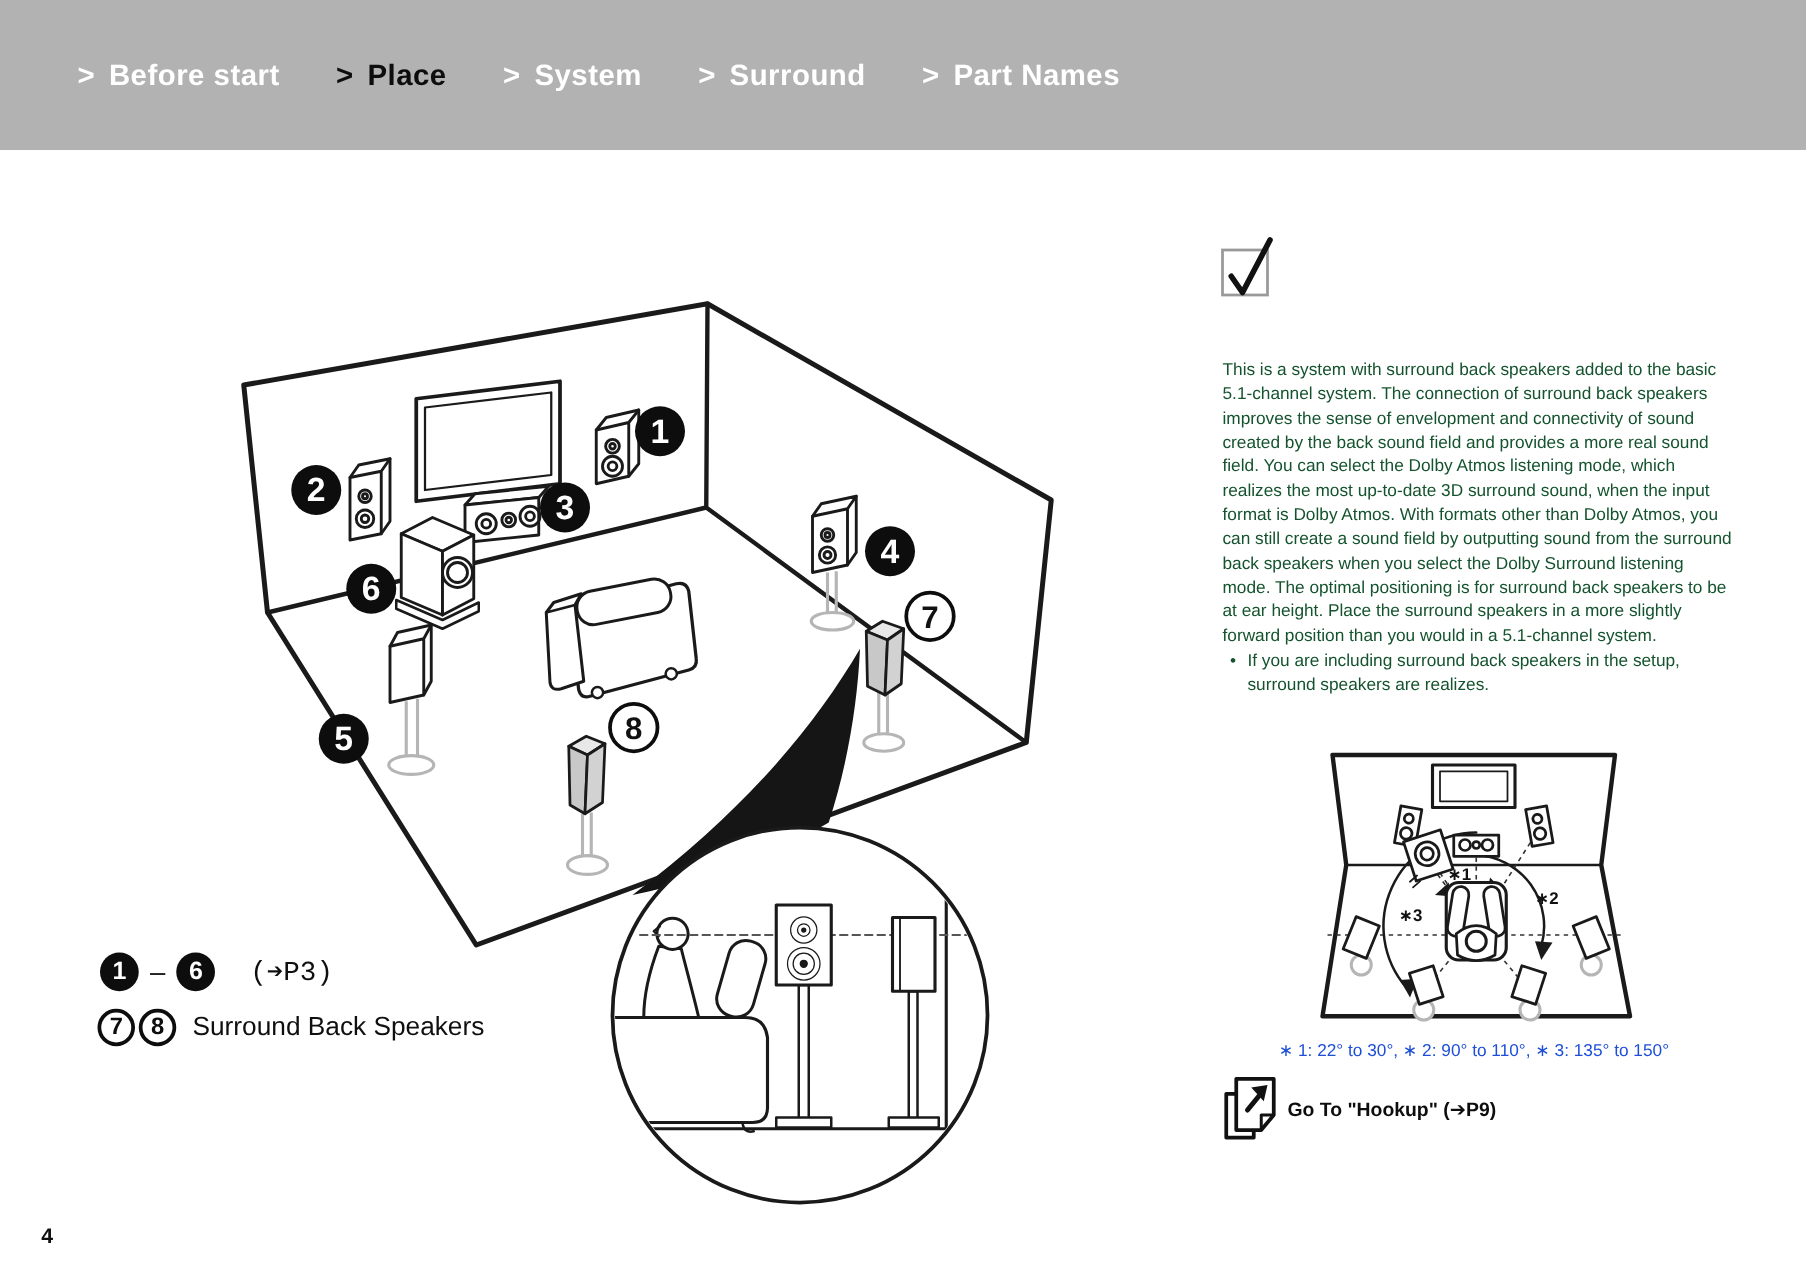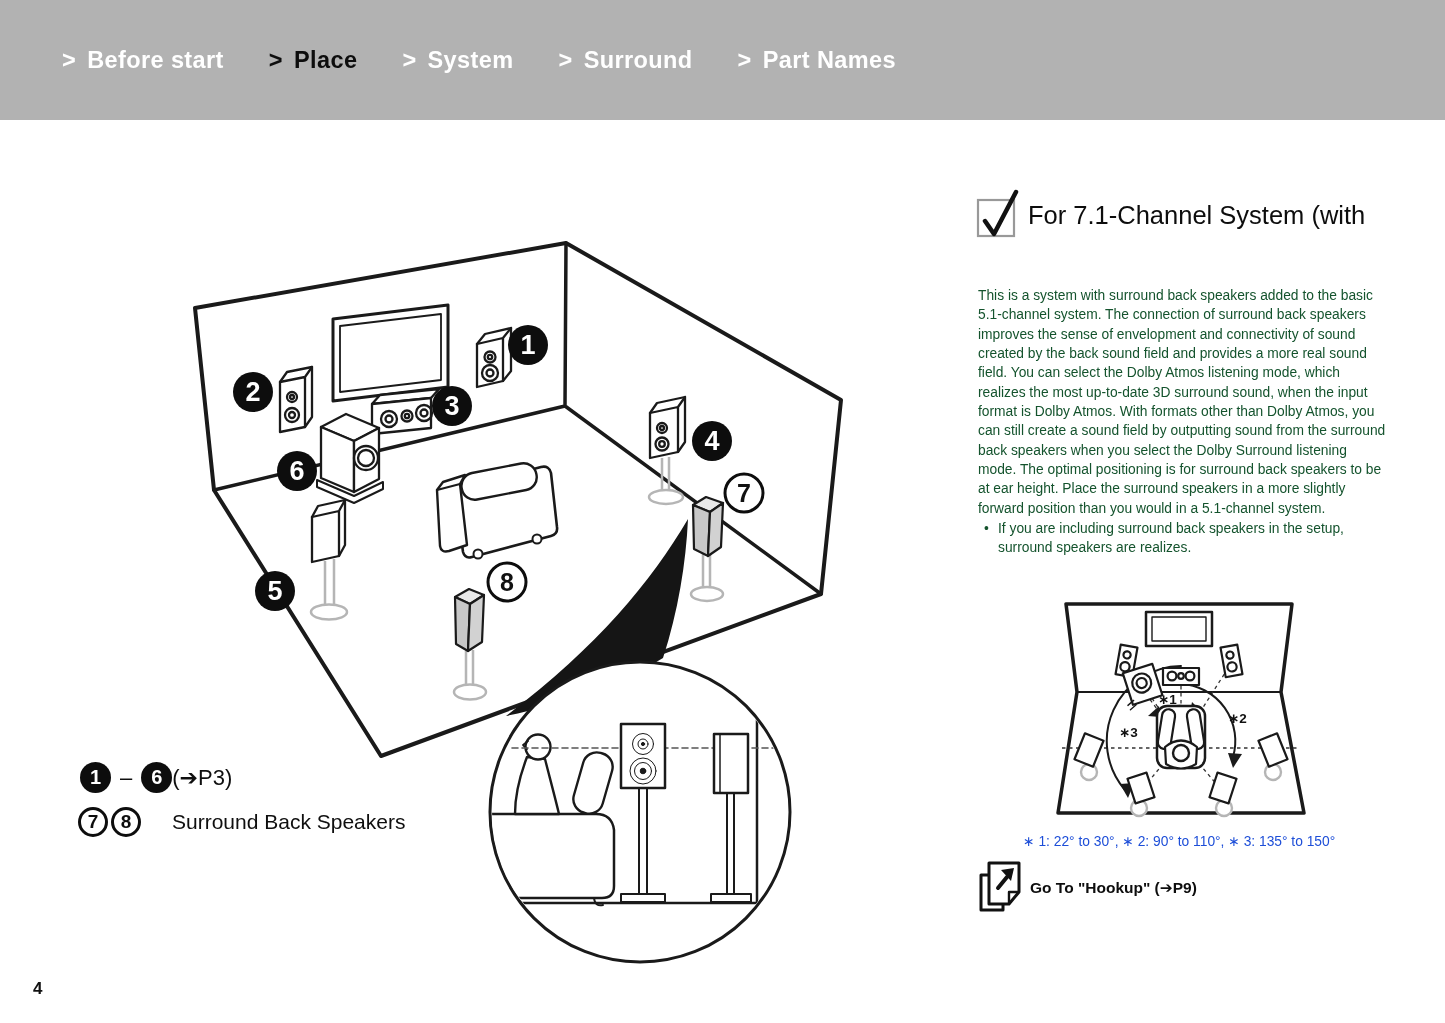--- a/index.html
+++ b/index.html
@@ -24,22 +24,22 @@
   
   .legend-row{position:absolute;display:flex;align-items:center;color:#0f0f0f;z-index:6;}
   #legend-range{left:80px;top:762px;font-size:22px;}
   #legend-sb{left:78px;top:807px;font-size:21px;}
   .badge-filled{display:inline-flex;width:31px;height:31px;border-radius:50%;background:#0d0d0d;
                 color:#fff;font-weight:bold;font-size:20px;align-items:center;justify-content:center;}
   .badge-outline{display:inline-flex;width:30px;height:30px;border-radius:50%;background:#fff;
                  border:3px solid #0d0d0d;box-sizing:border-box;color:#0d0d0d;font-weight:bold;
                  font-size:19px;align-items:center;justify-content:center;}
   .legend-dash{margin:0 9px;font-size:22px;}
-  .legend-ref{margin-left:0;}
-  .legend-label{margin-left:31px;}
+  .legend-ref{margin-left:28px;font-family:Liberation Mono, monospace;}
+  .legend-label{margin-left:13px;}
   #legend-sb .badge-outline + .badge-outline{margin-left:3px;}
 
   
   .checkbox-svg{position:absolute;left:971px;top:188px;z-index:6;}
   .section-title{position:absolute;left:1028px;top:197px;width:370px;font-size:25.5px;
                  line-height:37px;color:#0d0d0d;z-index:6;}
   .section-body{position:absolute;left:978px;top:286px;width:411px;font-size:13.8px;
                 line-height:19.35px;color:#14532d;z-index:6;}
   .section-body p{margin:0;}
   .bullet-row{display:flex;margin-top:1px;padding-left:6px;}
@@ -343,21 +343,20 @@
     <span class="badge-outline">8</span>
     <span class="legend-label">Surround Back Speakers</span>
   </div>
 
   <svg class="checkbox-svg" width="50" height="60" viewBox="0 0 50 60">
     <rect x="7" y="12" width="36" height="36" fill="#fff" stroke="#999" stroke-width="2.2"></rect>
     <path d="M14,33 L23,46 L45,4" fill="none" stroke="#111" stroke-width="4.5" stroke-linecap="round" stroke-linejoin="round"></path>
   </svg>
 
   <h1 class="section-title" style="margin:0;font-weight:normal;">
-    <span style="display:block">For 7.1-Channel System (with</span>
   </h1>
 
   <div class="section-body">
     <p>This is a system with surround back speakers added to the basic 5.1-channel system. The connection of surround back speakers improves the sense of envelopment and connectivity of sound created by the back sound field and provides a more real sound field. You can select the Dolby Atmos listening mode, which realizes the most up-to-date 3D surround sound, when the input format is Dolby Atmos. With formats other than Dolby Atmos, you can still create a sound field by outputting sound from the surround back speakers when you select the Dolby Surround listening mode. The optimal positioning is for surround back speakers to be at ear height. Place the surround speakers in a more slightly forward position than you would in a 5.1-channel system.</p>
     <div class="bullet-row">
       <span class="bullet-marker">•</span>
       <span>If you are including surround back speakers in the setup, surround speakers are realizes.</span>
     </div>
   </div>
 

